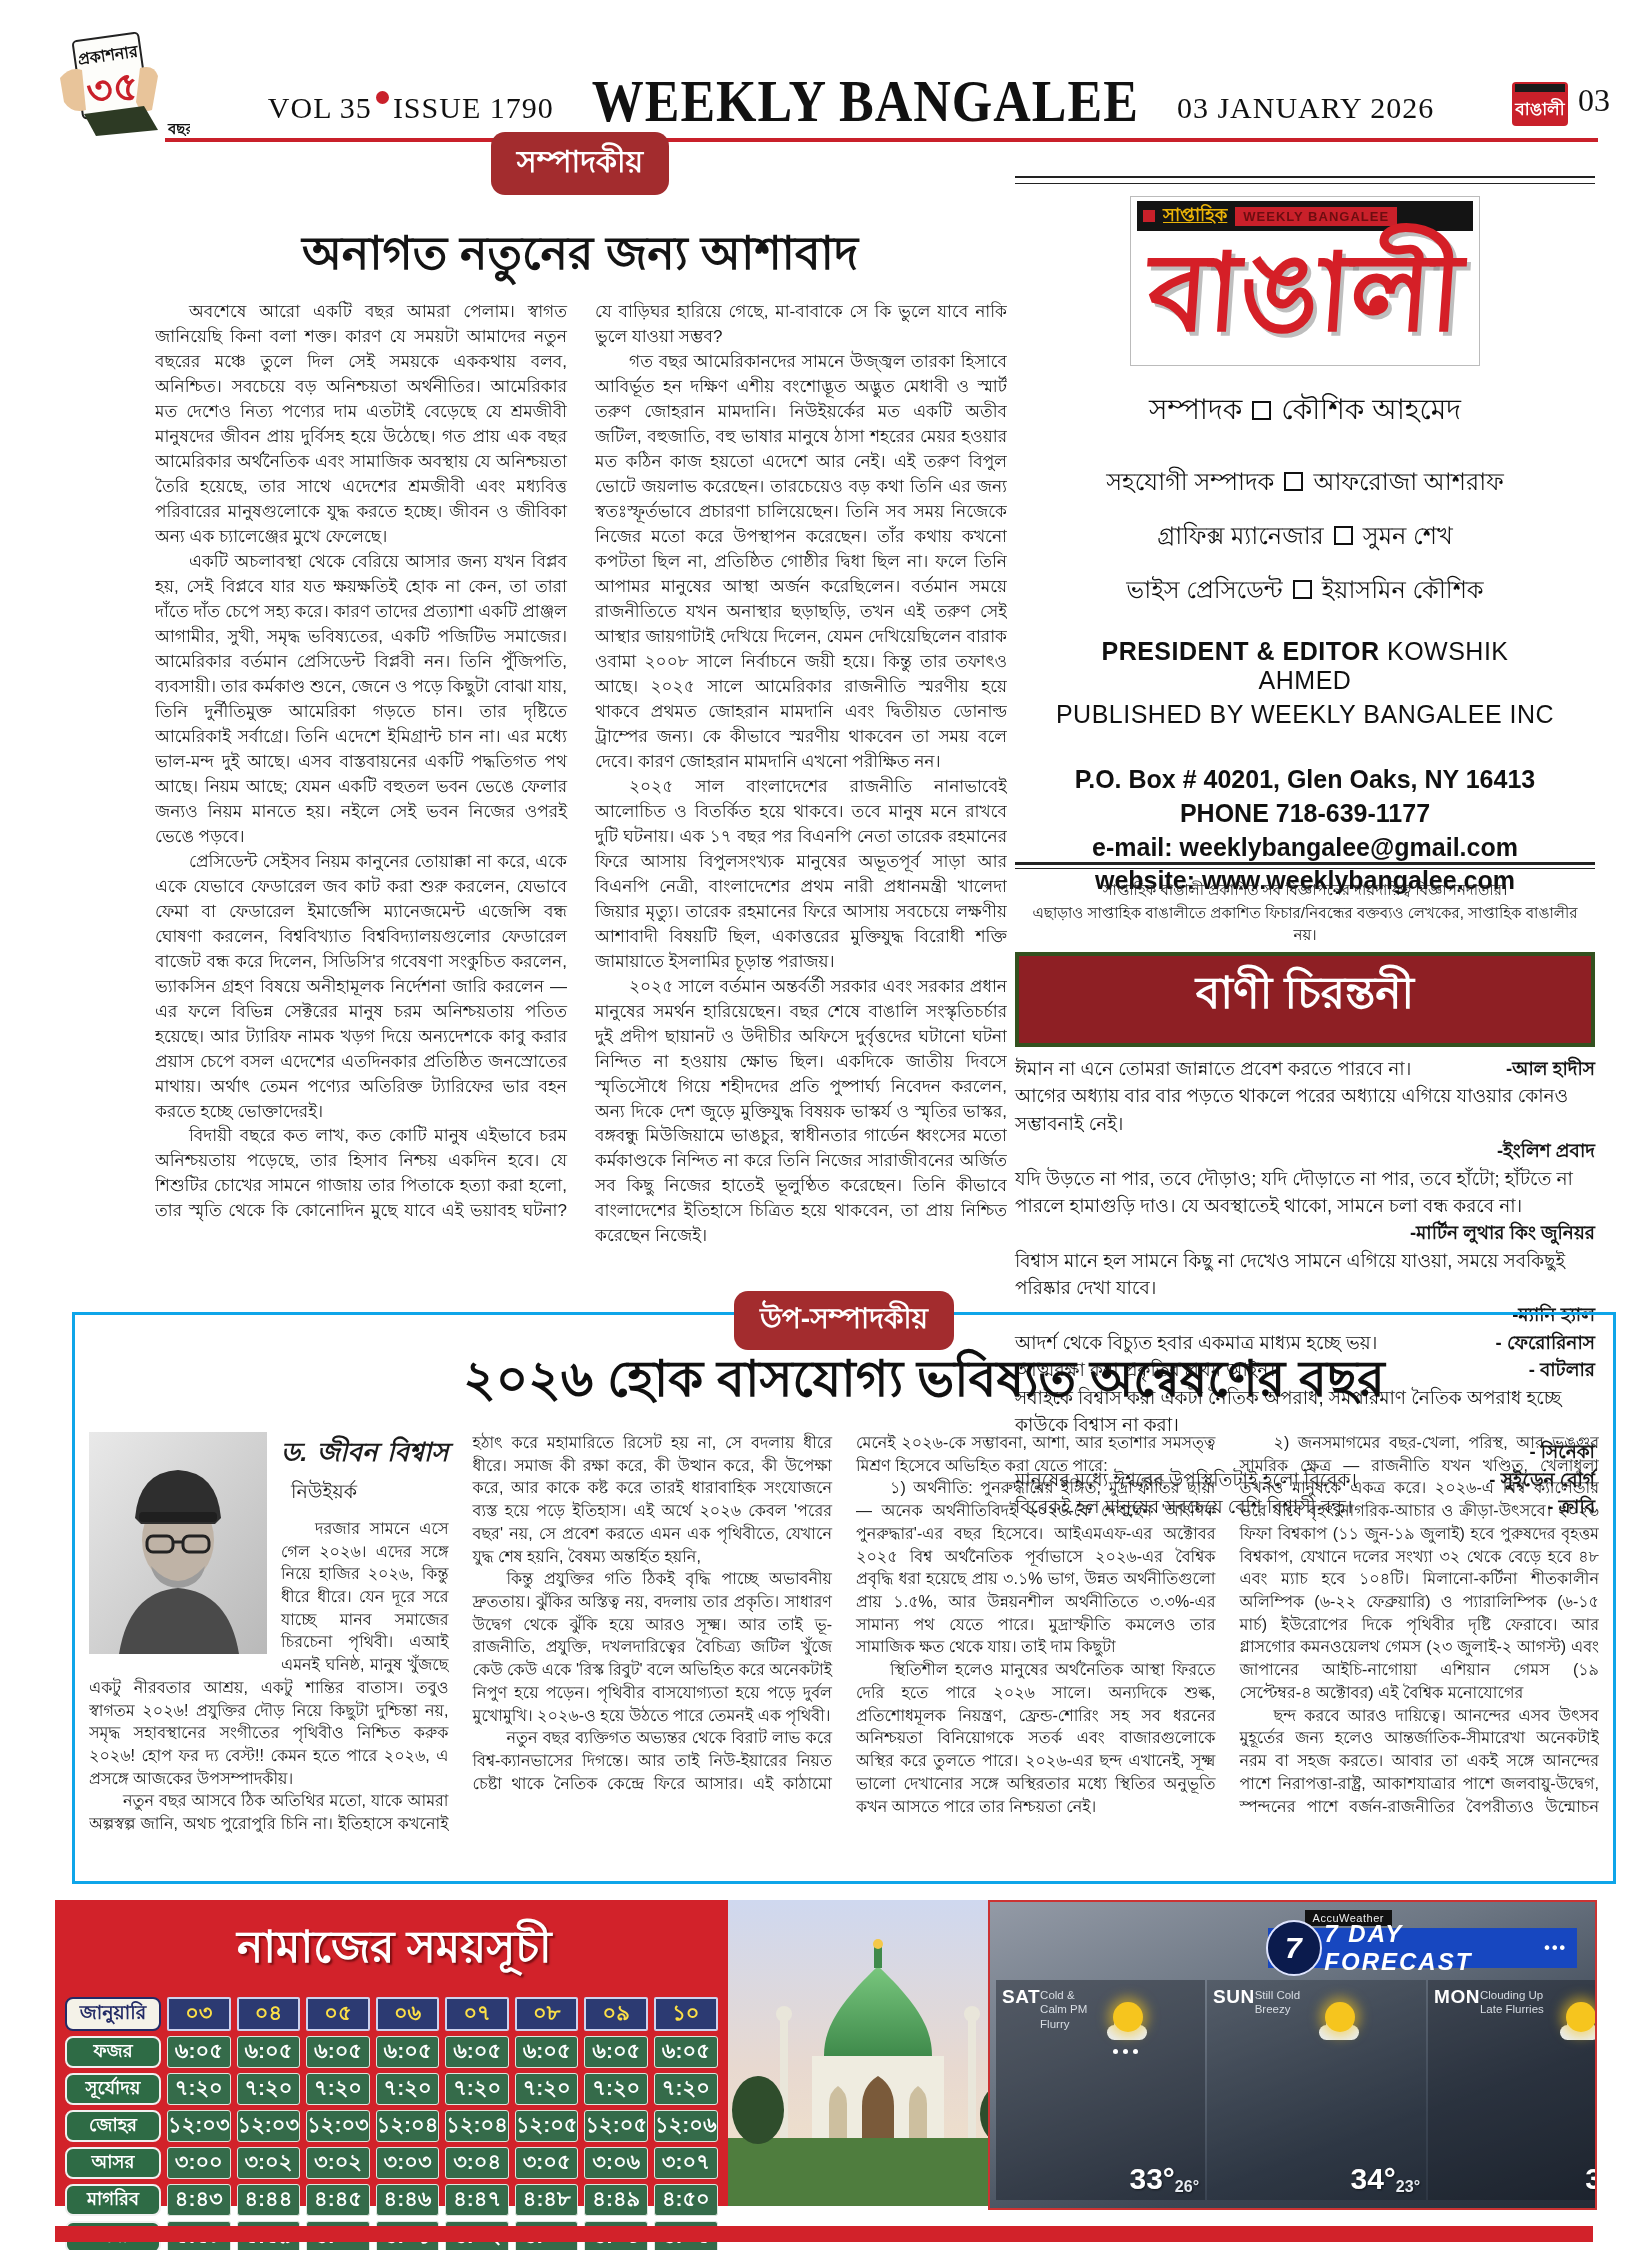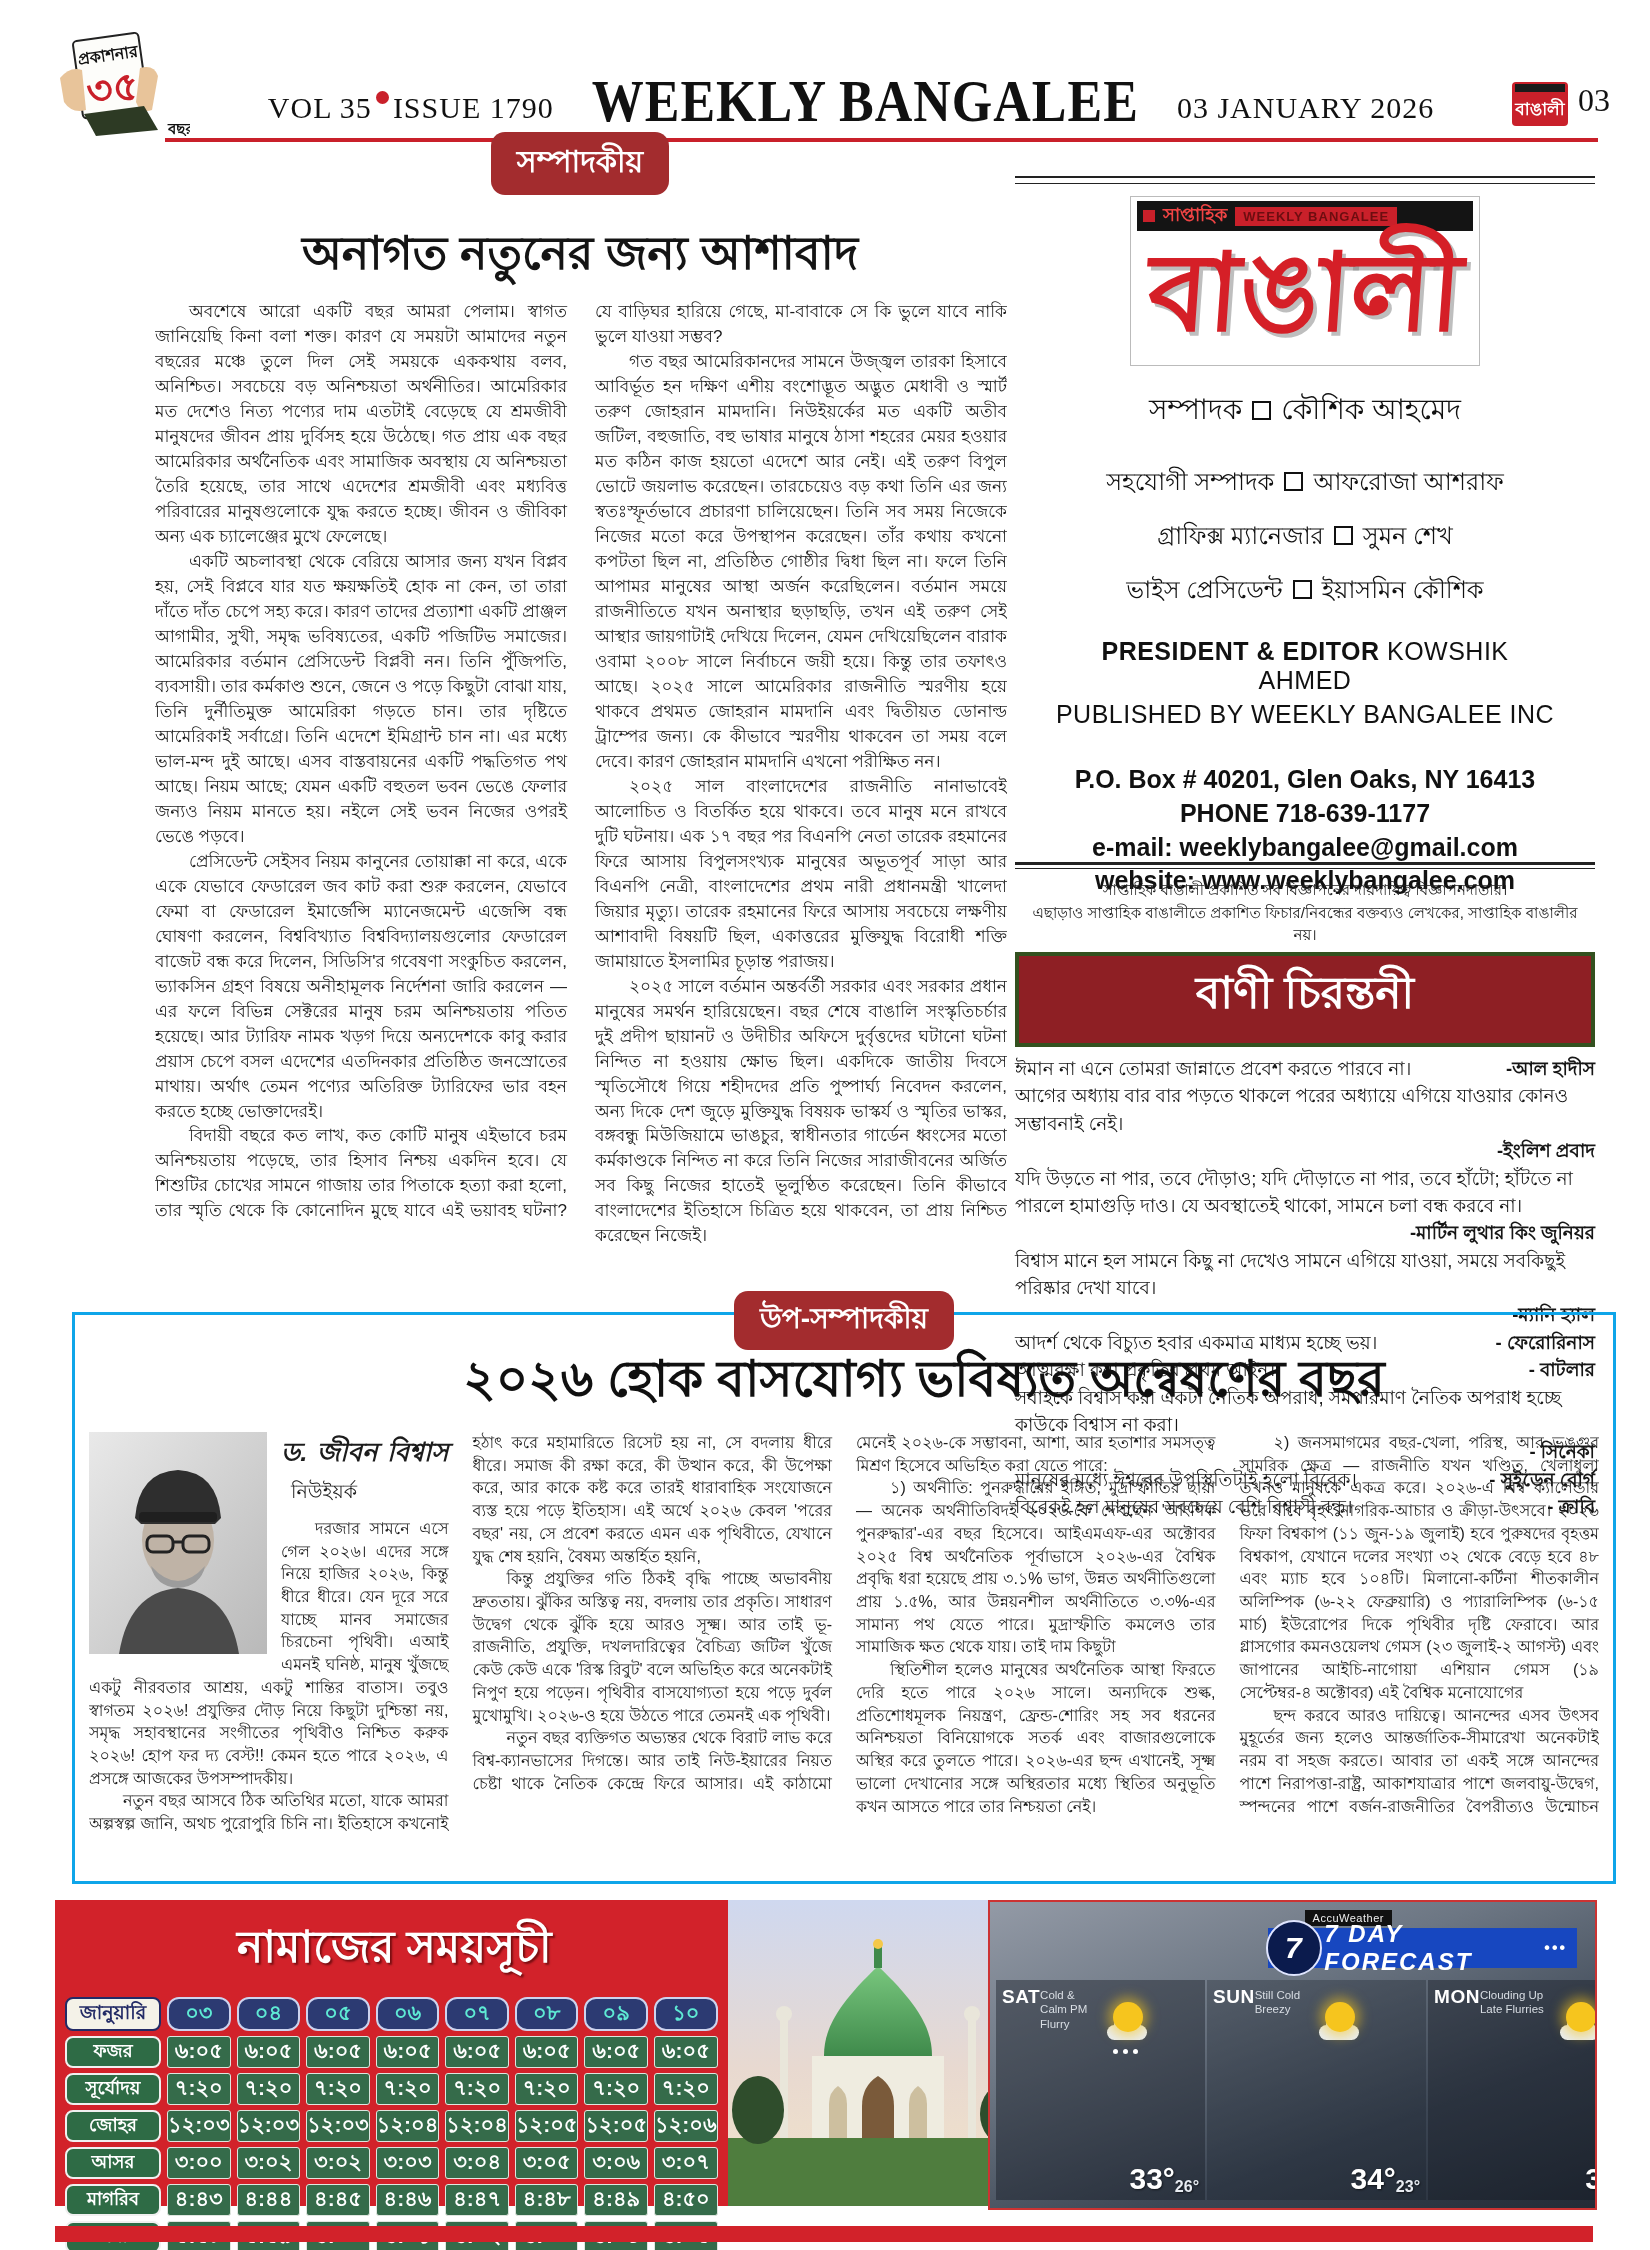--- a/index.html
+++ b/index.html
@@ -30,21 +30,21 @@
       column-count:2;column-gap:28px;column-fill:auto;
       font-size:17px;line-height:1.47;text-align:justify;color:#1c1c1c;}
   .ed-body p,.se-cols p{margin:0;text-indent:34px;}
   
   .dblrule{position:absolute;left:1015px;right:55px;top:176px;height:5px;
       border-top:2px solid #222;border-bottom:1px solid #222;}
   .mhbox{position:absolute;left:1095px;top:196px;width:420px;text-align:center;}
   .logoimg{width:336px;margin:0 auto;border:1px solid #bbb;padding:4px 6px 10px;}
   .logobar{display:flex;align-items:center;height:30px;background:#141414;padding:0 6px;gap:8px;}
   .logobar .rsq{width:12px;height:12px;background:#c9202a;}
-  .logobar .bn{color:#ef4444;font-weight:bold;font-size:18px;}
+  .logobar .bn{color:#eab308;font-weight:bold;font-size:18px;text-decoration:underline;}
   .logobar .en{background:#c9202a;color:#6d0d10;font-weight:bold;font-size:13px;padding:2px 8px;letter-spacing:1px;}
   .biglogo{font-size:108px;line-height:1.15;font-weight:bold;color:#d51f27;
       transform:skewX(-4deg);text-shadow:4px 4px 0 rgba(125,125,125,.5);}
   .staffline{font-size:24px;margin-top:14px;color:#111;}
   .staffline.first{font-size:28px;margin-top:22px;}
   .sq{display:inline-block;width:15px;height:15px;border:2.5px solid #111;margin:0 10px;vertical-align:-1px;}
   .presline{font-size:25px;margin-top:26px;letter-spacing:.5px;}
   .presline b{font-weight:bold;}
   .pubs{position:absolute;left:1015px;right:55px;top:700px;text-align:center;}
   .publine{font-size:25px;letter-spacing:.5px;}
@@ -73,21 +73,21 @@
   .se-byline .loc{font-size:19px;font-style:normal;font-weight:normal;margin-left:10px;}
   
   .prayer{position:absolute;left:55px;top:1900px;width:925px;height:306px;background:#d2222a;
       display:flex;padding:0;}
   .ptable{flex:1 1 auto;padding:6px 4px 10px 10px;}
   .ptitle{text-align:center;color:#fff;font-size:44px;font-weight:bold;padding:8px 0 10px;
       text-shadow:2px 2px 2px rgba(60,0,0,.6);}
   .pgrid{display:grid;grid-template-columns:96px repeat(8,1fr);gap:5px 6px;margin-right:6px;}
   .pcell{display:flex;align-items:center;justify-content:center;font-weight:bold;}
   .pmonth{background:#f4f2e8;color:#232b66;border:2px solid #232b66;border-radius:8px;font-size:19px;height:30px;}
-  .pdate{background:#2c3a72;color:#5eead4;border:2px solid #cdd3ee;border-radius:12px;font-size:21px;height:30px;}
+  .pdate{background:#2c3a72;color:#fde047;border:2px solid #cdd3ee;border-radius:2px;font-size:21px;height:30px;}
   .plabel{background:#2e6b45;color:#fff;border:2px solid #f0f0f0;border-radius:8px;font-size:18px;height:28px;}
   .pval{background:#356b4a;color:#fff;border:1px solid #dfe6df;border-radius:3px;font-size:21px;height:30px;}
   .mosque{flex:0 0 300px;overflow:hidden;}
   
   .fc{position:absolute;left:988px;top:1900px;width:605px;height:306px;border:2px solid #c33;
       background:linear-gradient(160deg,#939aa6 0%,#6c7683 35%,#3c4654 70%,#232b36 100%);overflow:hidden;}
   .fc-brand{position:absolute;top:8px;left:52%;background:#111;color:#eee;font-size:11px;
       padding:2px 8px;letter-spacing:.5px;}
   .fc-banner{position:absolute;top:26px;left:46%;right:3%;height:40px;background:#1747c0;
       display:flex;align-items:center;color:#fff;font-weight:bold;font-style:italic;

